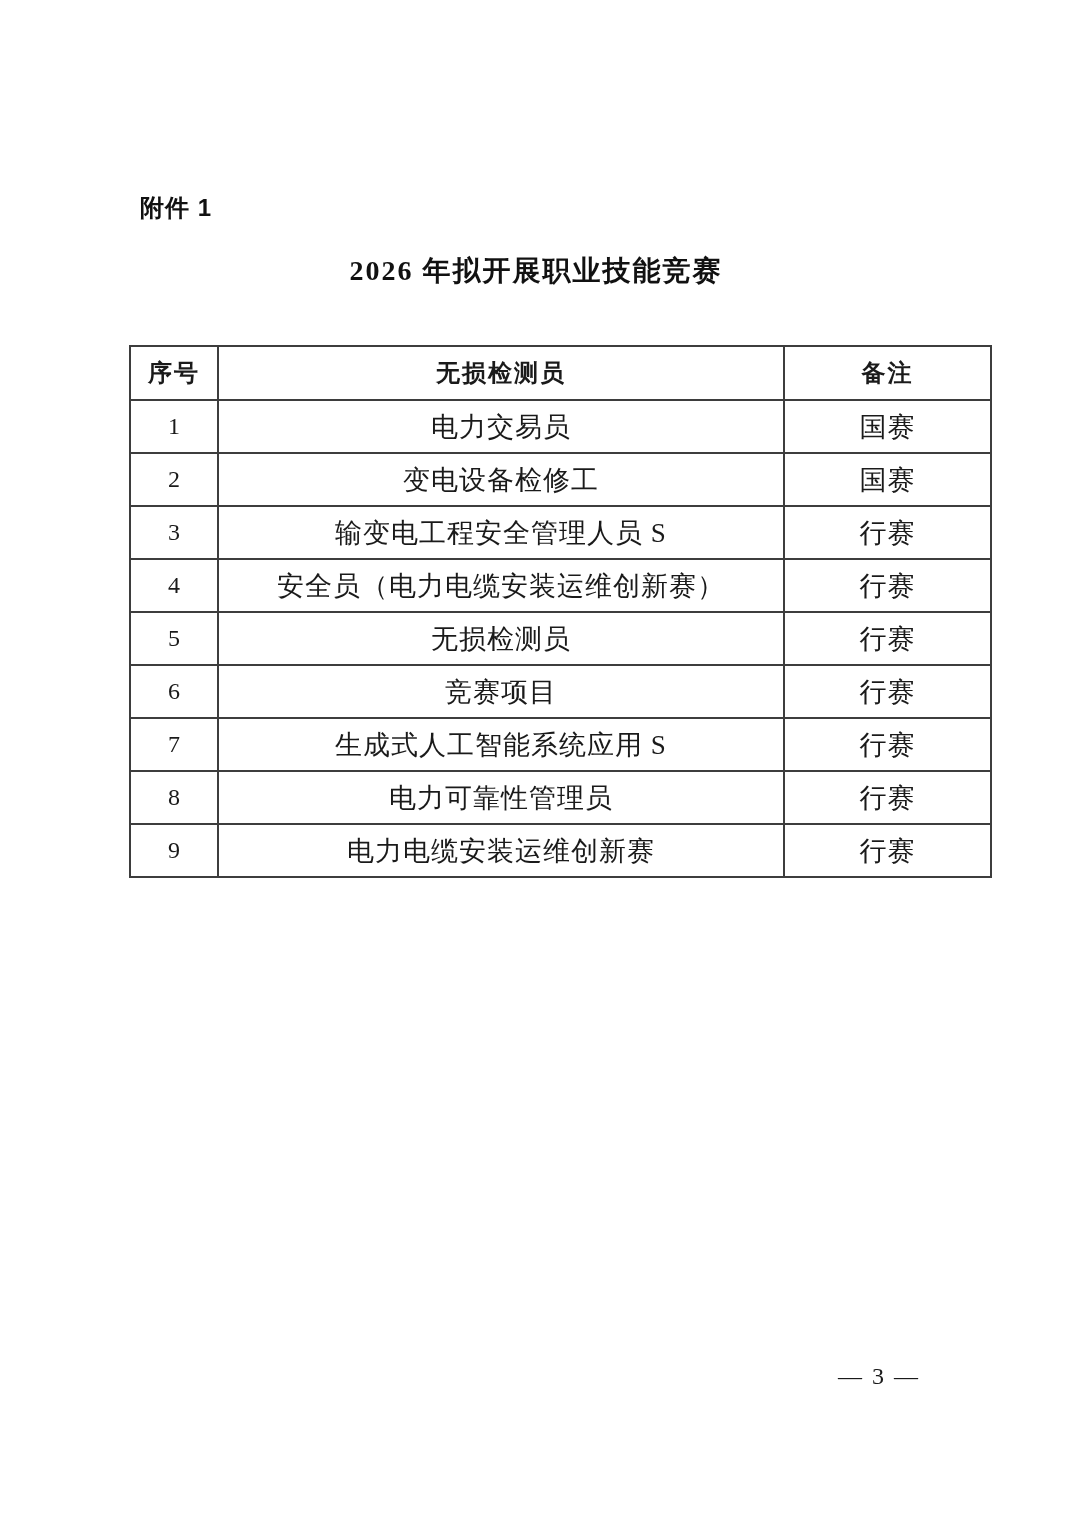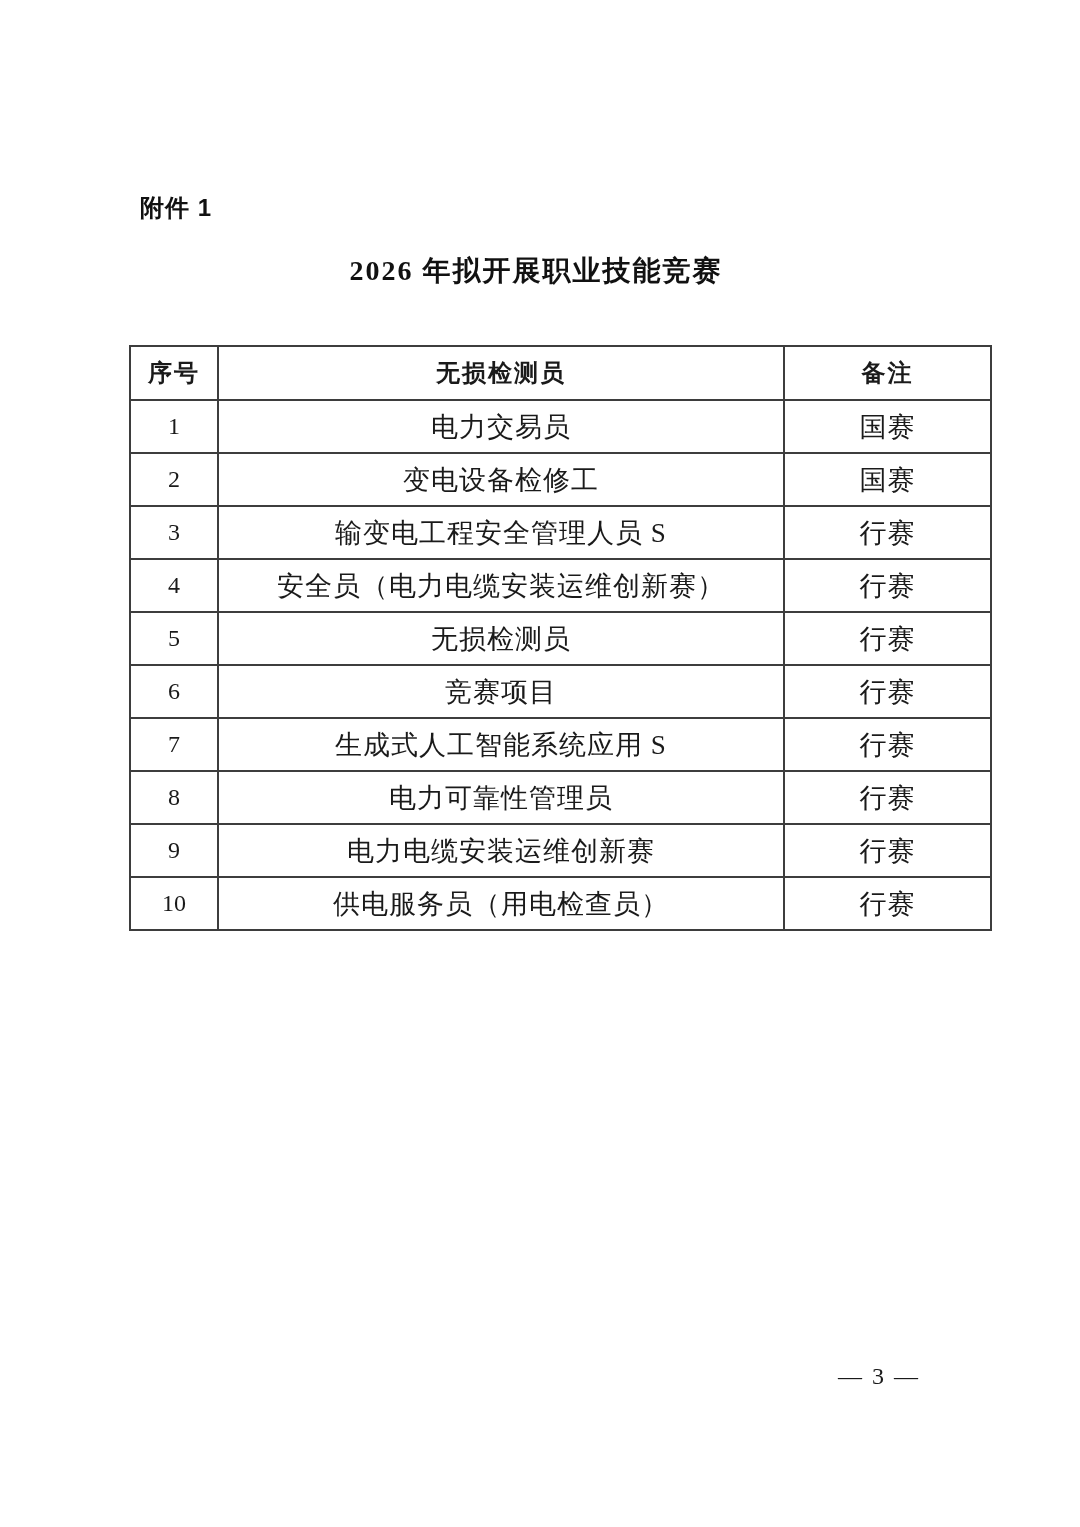--- a/index.html
+++ b/index.html
@@ -152,23 +152,18 @@
       <tr>
         <td class="cell-no">8</td>
         <td>电力可靠性管理员</td>
         <td>行赛</td>
       </tr>
       <tr>
         <td class="cell-no">9</td>
         <td>电力电缆安装运维创新赛</td>
         <td>行赛</td>
       </tr>
-      <tr>
-        <td class="cell-no">10</td>
-        <td>供电服务员（用电检查员）</td>
-        <td>行赛</td>
-      </tr>
     </tbody>
   </table>
 
   <div class="page-number">— 3 —</div>
 
 </div>
 
 </body></html>

